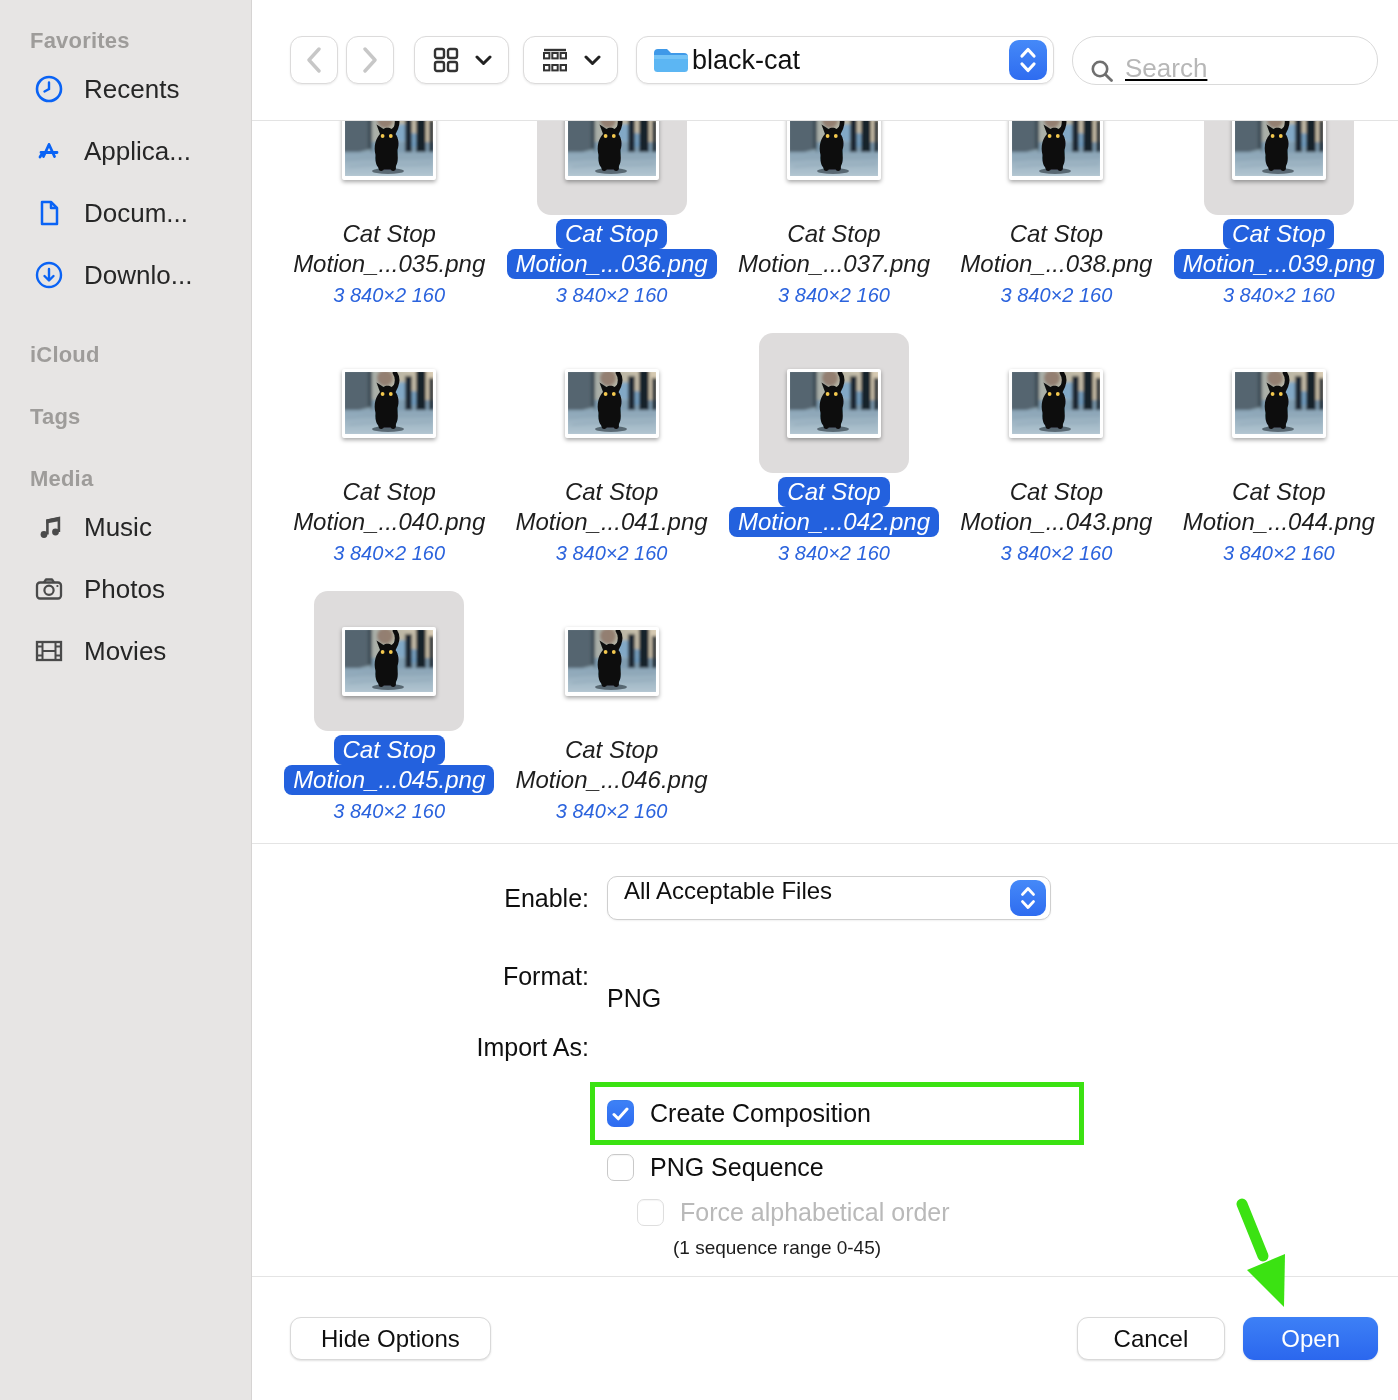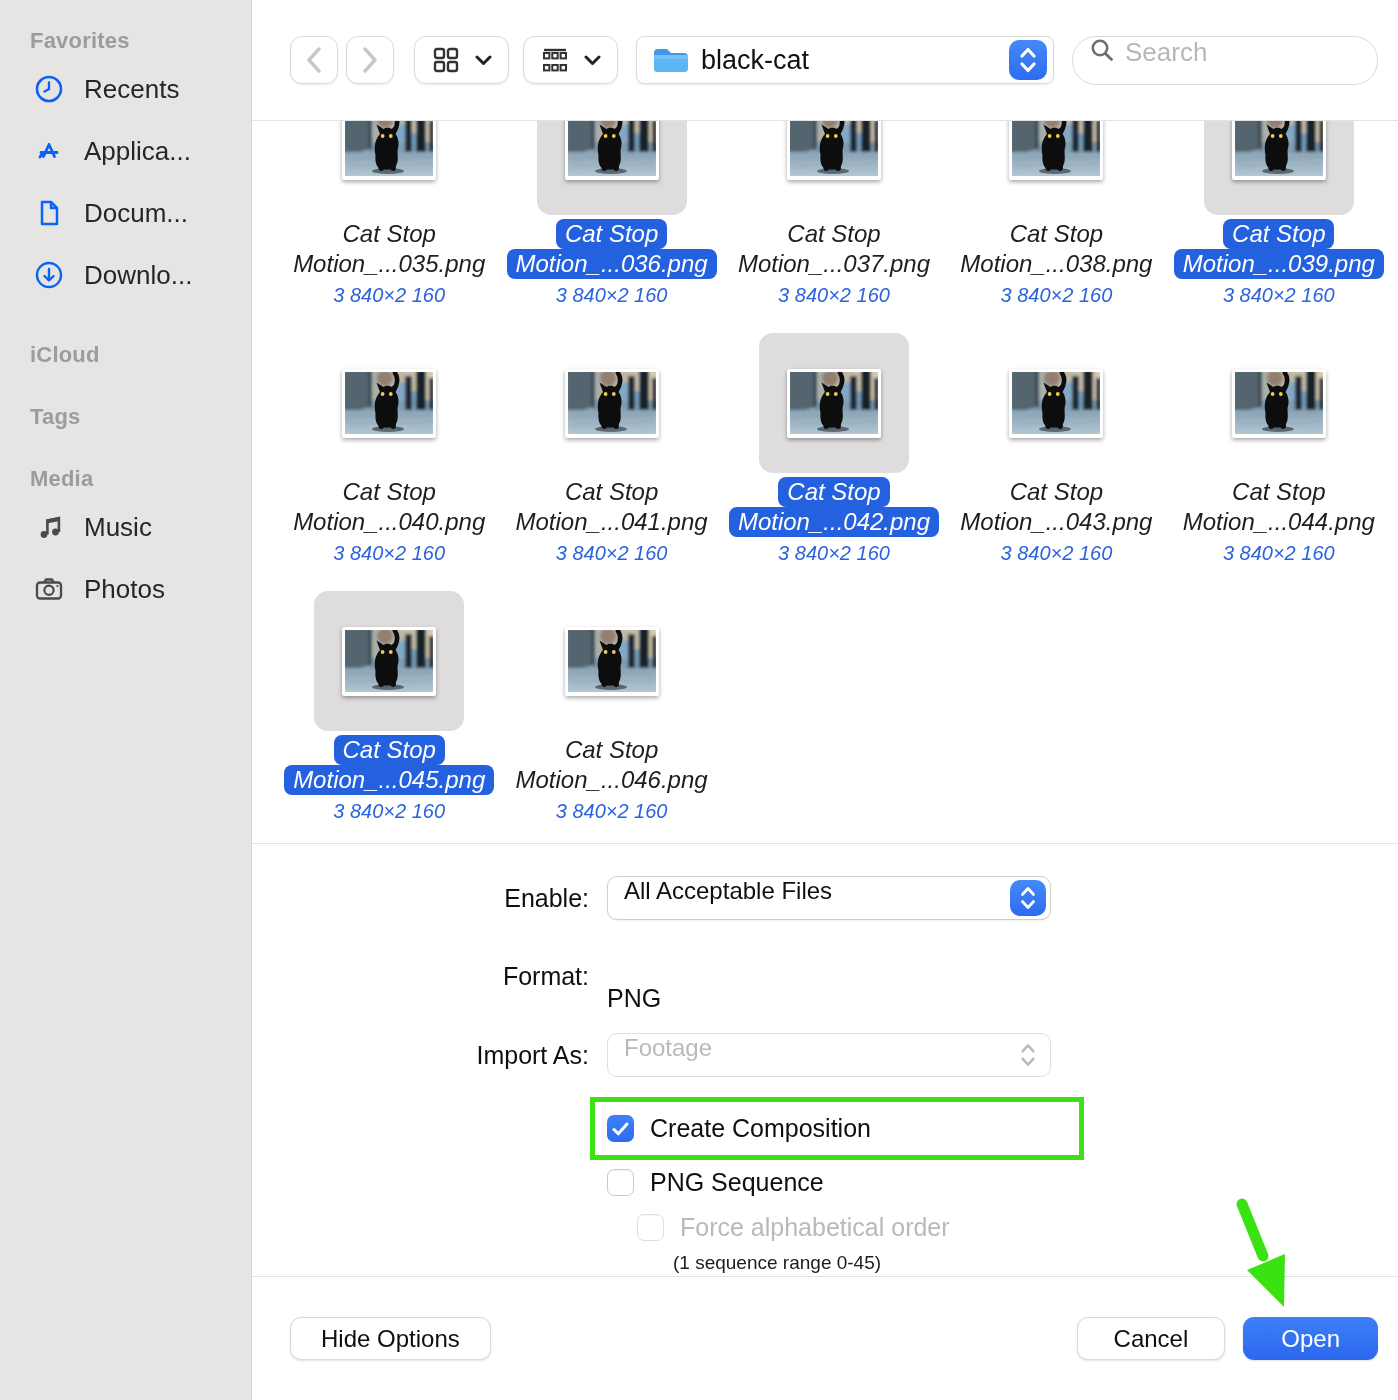--- a/index.html
+++ b/index.html
@@ -17,24 +17,24 @@
 
   
   .main { flex:1; display:flex; flex-direction:column; background:#ffffff; position:relative; }
 
   
   .toolbar { height:120px; display:flex; align-items:center; padding:0 38px; gap:14px; }
   .tb-btn { background:#fff; border:1px solid #dcdbdb; border-radius:12px; height:48px; display:flex; align-items:center; justify-content:center; box-shadow:0 1px 2px rgba(0,0,0,.08); }
   .nav-btn { width:48px; }
   .nav-btn + .nav-btn { margin-left:-6px; }
   .dd-btn { padding:0 16px; gap:14px; }
-  .folder-dd { width:418px; padding:0 6px 0 14px; gap:12px; justify-content:flex-start; position:relative;border-radius:8px; }
+  .folder-dd { width:418px; padding:0 6px 0 14px; gap:3px; justify-content:flex-start; position:relative; }
   .folder-name { font-size:27px; color:#111; flex:1; }
   .stepper { width:38px; height:40px; border-radius:10px; background:linear-gradient(#4589f8,#2e6cf0); display:flex; flex-direction:column; align-items:center; justify-content:center; gap:2px; }
-  .search-field { margin-left:4px; width:306px; height:49px; border:1px solid #dadada; border-radius:24px; display:flex; align-items:flex-start; padding:0 16px; gap:10px; }
+  .search-field { margin-left:4px; width:306px; height:49px; border:1px solid #dadada; border-radius:24px; display:flex; align-items:flex-end; padding:0 16px; gap:10px;text-decoration:underline; }
   .search-field input { border:none; outline:none; font-size:26px; color:#444; width:200px; background:transparent; font-family:inherit; }
   .search-field input::placeholder { color:#b7b7b7; }
 
   
   .grid-viewport { height:723px; border-top:1px solid #e3e3e3; overflow:hidden; padding:0 26px; }
   .file-row { display:grid; grid-template-columns:repeat(5,1fr); }
   .file-row.row-1 { margin-top:-46px; }
   .file-row.row-2, .file-row.row-3 { margin-top:26px; }
   .file-cell { display:flex; flex-direction:column; align-items:center;font-style:italic; }
   .icon-box { width:150px; height:140px; border-radius:14px; display:flex; align-items:center; justify-content:center; margin-bottom:4px; }
@@ -157,20 +157,30 @@
                 <svg width="32" height="32" viewBox="0 0 32 32">
                   <rect x="4" y="9.5" width="24" height="16" rx="3" fill="none" stroke="#4a4a4a" stroke-width="2.3"></rect>
                   <path d="M11 9.5 L13 6.5 h6 l2 3" fill="none" stroke="#4a4a4a" stroke-width="2.3" stroke-linejoin="round"></path>
                   <circle cx="16" cy="17.2" r="4.6" fill="none" stroke="#4a4a4a" stroke-width="2.2"></circle>
                   <circle cx="24.4" cy="13" r="1.1" fill="#4a4a4a"></circle>
                 </svg>
               </span>
         <span class="sb-label">Photos</span>
       </div>
 
+      <div class="sb-item">
+        <span class="icon">
+                <svg width="32" height="32" viewBox="0 0 32 32">
+                  <rect x="4" y="7" width="24" height="18" fill="none" stroke="#4a4a4a" stroke-width="2.3"></rect>
+                  <path d="M9.5 7 V25 M22.5 7 V25 M9.5 16 H22.5" stroke="#4a4a4a" stroke-width="2"></path>
+                  <path d="M4 11.5 h5.5 M4 20.5 h5.5 M22.5 11.5 H28 M22.5 20.5 H28" stroke="#4a4a4a" stroke-width="2"></path>
+                </svg>
+              </span>
+        <span class="sb-label">Movies</span>
+      </div>
     </div>
       </div>
     </div>
 
   </div>
 
   <div class="main">
 
     <div class="toolbar">
       <div class="tb-btn nav-btn">
@@ -953,29 +963,20 @@
         </div>
       </div>
 
       <div class="form-row">
         <div class="form-label">Format:</div>
         <div class="static-value">PNG</div>
       </div>
 
       <div class="form-row">
         <div class="form-label">Import As:</div>
-        <div class="select-box disabled">
-          <span>Footage</span>
-          <span class="stepper">
-            <svg width="20" height="28" viewBox="0 0 22 30">
-              <path d="M5 11 L11 4.5 L17 11" stroke="#bbb" stroke-width="2.8" fill="none" stroke-linecap="round" stroke-linejoin="round"></path>
-              <path d="M5 19 L11 25.5 L17 19" stroke="#bbb" stroke-width="2.8" fill="none" stroke-linecap="round" stroke-linejoin="round"></path>
-            </svg>
-          </span>
-        </div>
       </div>
 
       <div class="checks">
         <div class="hl-box">
           <div class="cb-row">
             <span class="checkbox checked">
               <svg width="17" height="14" viewBox="0 0 17 14">
                   <path d="M2 7.5 L6.3 11.8 L15 2" stroke="#fff" stroke-width="3" fill="none" stroke-linecap="round" stroke-linejoin="round"></path>
                 </svg>
             </span>

